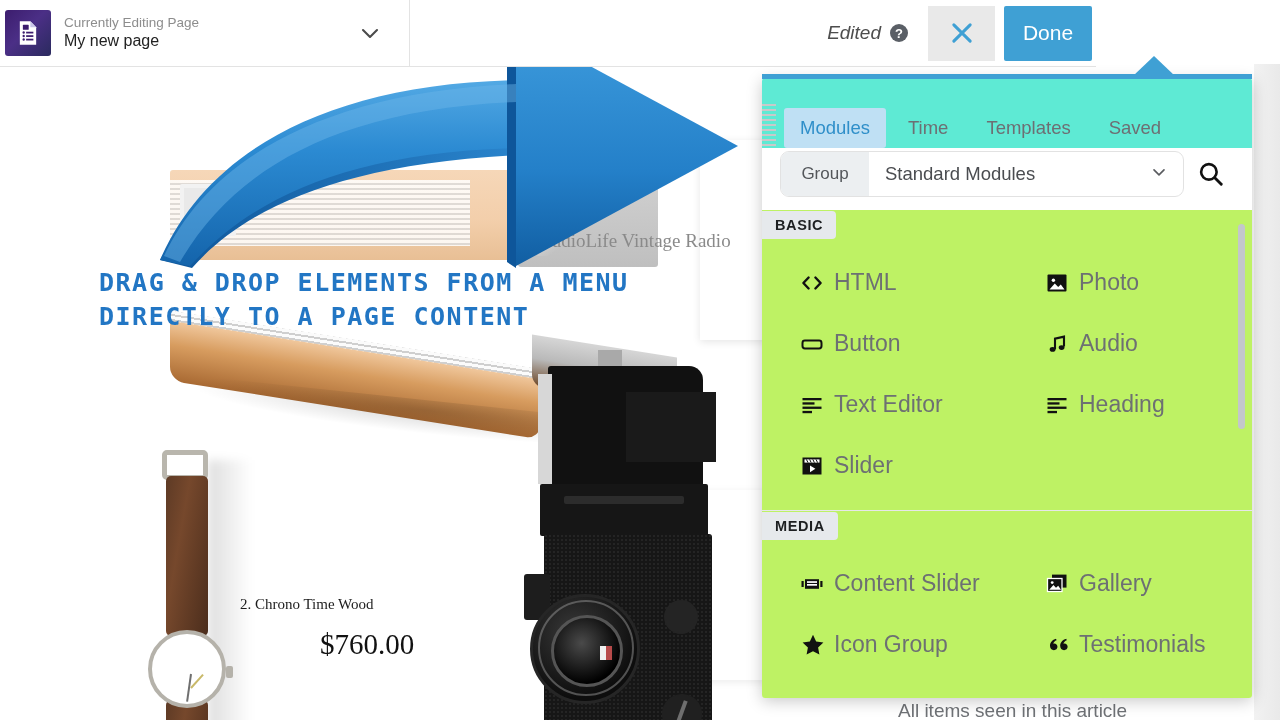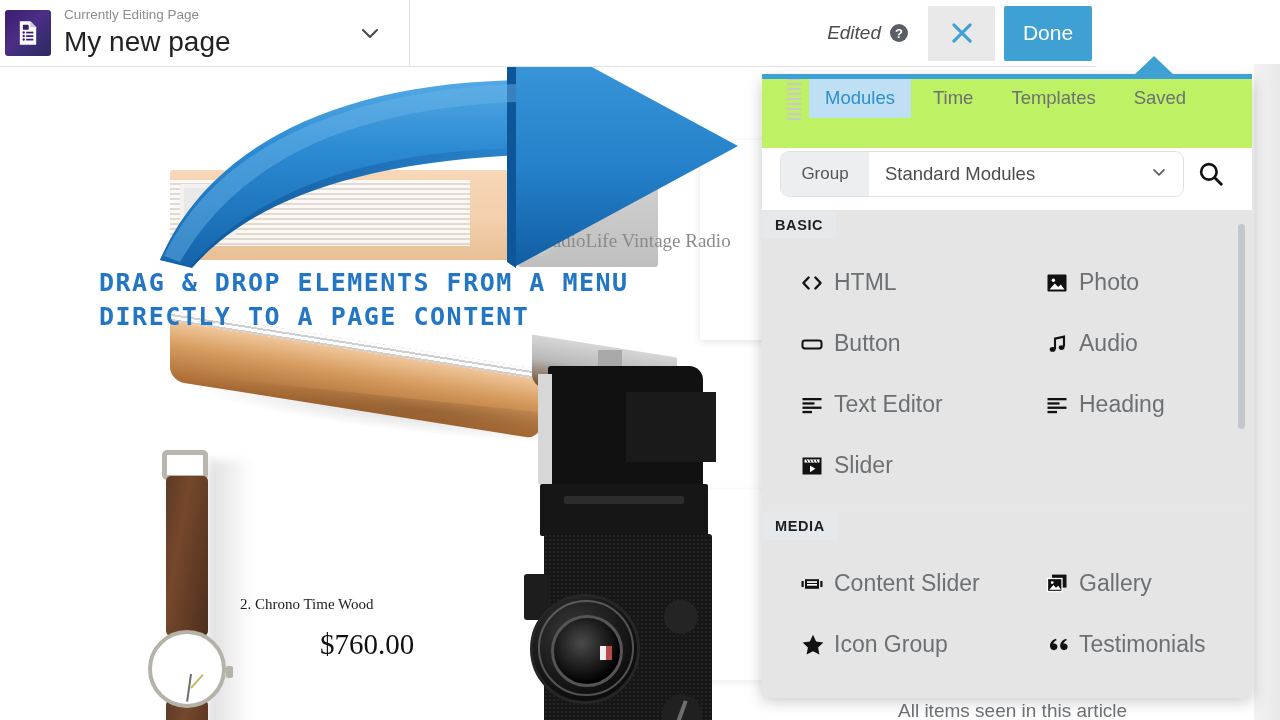--- a/index.html
+++ b/index.html
@@ -131,21 +131,21 @@
   
   .topbar { position:absolute; left:0; top:0; width:1096px; height:67px;
             background:#fff; border-bottom:1px solid #e3e3e3; z-index:40; }
   .tb-left { position:absolute; left:0; top:0; width:410px; height:66px;
              border-right:1px solid #e3e3e3; display:flex; align-items:center; }
   .logo { width:46px; height:46px; margin-left:5px; border-radius:3px;
           background:linear-gradient(135deg,#3c1d6e 0%,#4b2f86 45%,#2a2a5e 100%);
           display:flex; align-items:center; justify-content:center; flex:0 0 auto; }
   .page-meta { margin-left:13px; flex:1 1 auto; }
   .page-kicker { font-size:13.5px; color:#8d8d8d; line-height:1.25; }
-  .page-title { font-size:28px; color:#222; line-height:1.25; }
+  .page-title { font-size:16px; color:#222; line-height:1.25; }
   .chev-btn { width:46px; height:46px; display:flex; align-items:center; justify-content:center;
               margin-right:16px; cursor:pointer; }
   .tb-right { position:absolute; right:0; top:0; height:66px; display:flex; align-items:center; }
   .edited { font-style:italic; font-size:19px; color:#4d4d4d; margin-right:9px; }
   .help-icon { width:18px; height:18px; border-radius:50%; background:#5a5f66; color:#fff;
                font-size:13px; font-weight:bold; display:flex; align-items:center;
                justify-content:center; margin-right:20px; cursor:pointer;
                font-family:"Liberation Sans",sans-serif; }
   .close-btn { width:67px; height:55px; background:#e9e9e9; display:flex; align-items:center;
                justify-content:center; cursor:pointer; margin-right:9px; }
@@ -157,42 +157,42 @@
   .panel { position:absolute; left:762px; top:78px; width:490px; height:620px;
            background:#fbfbfc; border-radius:3px; z-index:50;
            box-shadow:0 3px 16px rgba(0,0,0,.22); display:flex; flex-direction:column;
            overflow:hidden; }
   .panel-topline { position:absolute; left:762px; top:74px; width:490px; height:5px;
                    background:#3fa0d4; z-index:51; }
   .panel-pointer { position:absolute; left:1133px; top:56px; width:0; height:0; z-index:52;
                    border-left:21px solid transparent; border-right:21px solid transparent;
                    border-bottom:20px solid #3fa0d4; }
 
-  .tabs-row { height:70px; background:#bef264; display:flex; align-items:flex-start;
-              padding-left:25px; flex:0 0 auto; }
+  .tabs-row { height:70px; background:#5eead4; display:flex; align-items:flex-end;
+              padding-left:0; flex:0 0 auto; }
   .drag-handle { width:14px; height:44px; margin-right:8px; cursor:grab;
                  background:repeating-linear-gradient(180deg,#c9c9c9 0,#c9c9c9 2px,transparent 2px,transparent 5px); }
   .tab { padding:9px 16px; font-size:18.5px; color:#6d6f73; border-radius:3px; cursor:pointer;
          margin-right:6px; white-space:nowrap; }
   .tab.active { background:#bfe0f4; color:#2f8fc9; }
 
   .search-row { height:62px; background:#fff; display:flex; align-items:center;
                 padding:0 14px 10px 18px; flex:0 0 auto; }
   .group-box { display:flex; align-items:center; flex:1 1 auto; height:46px;
                border:1px solid #e2e2e2; border-radius:9px; background:#fff; overflow:hidden; }
   .group-label { width:88px; height:100%; background:#eceff1; color:#53565a;
                  font-size:17px; display:flex; align-items:center; justify-content:center;
                  flex:0 0 auto; }
   .group-select { flex:1 1 auto; height:100%; display:flex; align-items:center;
                   justify-content:space-between; padding:0 14px 0 16px; cursor:pointer;gap:42px; }
   .group-value { font-size:18.5px; color:#4a4c50; }
   .search-icon-btn { width:54px; height:46px; display:flex; align-items:center;
                      justify-content:center; cursor:pointer; flex:0 0 auto; }
 
-  .modules-scroll { flex:1 1 auto; position:relative; overflow:hidden; background:#e5e5e5;text-align:center; }
+  .modules-scroll { flex:1 1 auto; position:relative; overflow:hidden; background:#bef264;text-align:center; }
   .sec-head { height:30px; display:flex; align-items:center; }
   .sec-pill { background:#e6e9ec; color:#1d1f21; font-size:14.5px; font-weight:bold;
               letter-spacing:.6px; padding:6px 13px; border-radius:0 4px 4px 0; }
   .sec-div { height:1px; background:#e6e7e9; margin:0; }
   .grid { display:grid; grid-template-columns:1fr 1fr; row-gap:0; padding:12px 0 14px 0; }
   .mod { display:flex; align-items:center; height:61px; padding-left:38px; cursor:grab; }
   .mod .mi { width:34px; flex:0 0 auto; display:flex; align-items:center; color:#121212; }
   .mod .ml { font-size:23px; color:#6d7073; }
 
   .scroll-track { position:absolute; right:7px; top:8px; bottom:8px; width:7px; }

